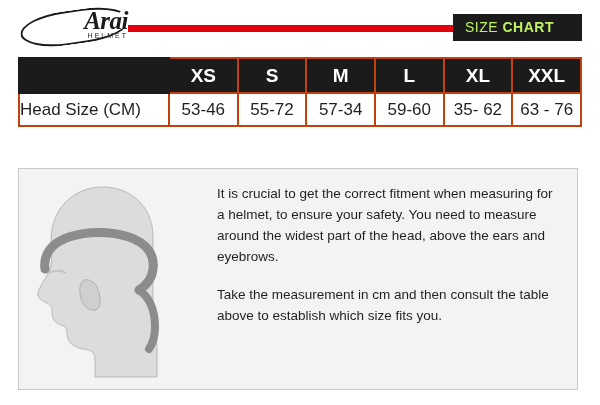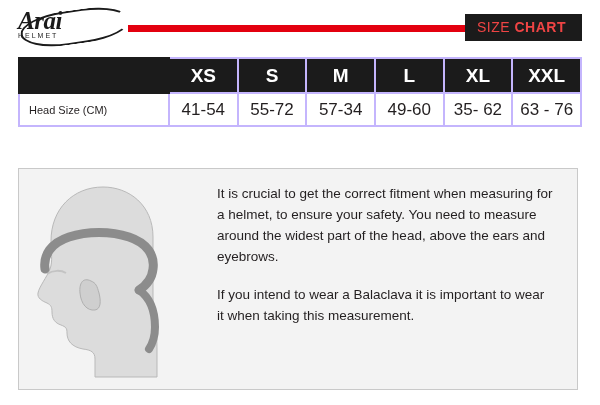--- a/index.html
+++ b/index.html
@@ -27,21 +27,21 @@
     top: 0;
     width: 600px;
     height: 52px;
   }
   .brand {
     position: absolute;
     left: 18px;
     top: 8px;
     width: 110px;
     height: 40px;
-    text-align: left;
+    text-align: right;
   }
   .brand-name {
     font-family: "Liberation Serif", serif;
     font-style: italic;
     font-weight: bold;
     font-size: 25px;
     letter-spacing: -0.5px;
     line-height: 26px;
     color: #1b1b1b;
   }
@@ -70,42 +70,42 @@
     top: 25px;
     width: 352px;
     height: 7px;
     background: #e3000f;
   }
   .size-chart-tag {
     position: absolute;
     right: 18px;
     top: 14px;
     background: #1b1b1b;
-    color: #ef4444;
-    padding: 5px 16px 6px 12px;
+    color: #bef264;
+    padding: 5px 28px 6px 12px;
     font-size: 14px;
     letter-spacing: 0.5px;
   }
   .size-chart-tag .thin { font-weight: normal; }
   .size-chart-tag .bold { font-weight: bold; }
 
   
   .table-wrap {
     position: absolute;
     left: 18px;
     top: 57px;
     width: 564px;
   }
   table.size-table {
     border-collapse: collapse;
     width: 564px;
     table-layout: fixed;
   }
   table.size-table td, table.size-table th {
-    border: 2px solid #c4b5fd;
+    border: 2px solid #c2410c;
     text-align: center;
     font-size: 17px;
     font-weight: normal;
     height: 31px;
     padding: 0;
     color: #231f20;
     background: #ffffff;
   }
   table.size-table thead th {
     background: #1b1b1b;
@@ -113,22 +113,21 @@
     font-size: 19px;
     font-weight: bold;
     height: 33px;
   }
   table.size-table thead th.corner {
     background: #1b1b1b;
     border-color: #1b1b1b;
   }
   table.size-table tbody td.rowlabel {
     text-align: left;
-    padding-left: 9px;
-    font-size: 11px;
+    font-size: 17px;
   }
 
   
   .info-panel {
     position: absolute;
     left: 18px;
     top: 168px;
     width: 560px;
     height: 222px;
     border: 1px solid #c9c9c9;
@@ -181,24 +180,24 @@
           <th>S</th>
           <th>M</th>
           <th>L</th>
           <th>XL</th>
           <th>XXL</th>
         </tr>
       </thead>
       <tbody>
         <tr>
           <td class="rowlabel">Head Size (CM)</td>
-          <td>41-54</td>
+          <td>53-46</td>
           <td>55-72</td>
           <td>57-34</td>
-          <td>49-60</td>
+          <td>59-60</td>
           <td>35- 62</td>
           <td>63 - 76</td>
         </tr>
       </tbody>
     </table>
   </div>
 
   <div class="info-panel">
 
     <svg class="head-art" viewBox="0 0 190 210">
@@ -228,17 +227,17 @@
                C18 78 26 66 44 60
                C62 54 86 54 104 60
                C122 66 130 78 128 92
                C127 101 122 108 114 113" fill="none" stroke="#8c8c8c" stroke-width="9" stroke-linecap="round"></path>
 
       <path d="M114 113 C124 120 130 132 130 150 C130 160 128 166 124 172" fill="none" stroke="#8c8c8c" stroke-width="8" stroke-linecap="round"></path>
     </svg>
 
     <div class="info-text">
       <p>It is crucial to get the correct fitment when measuring for a helmet, to ensure your safety. You need to measure around the widest part of the head, above the ears and eyebrows.</p>
-      <p>If you intend to wear a Balaclava it is important to wear it when taking this measurement.</p>
+      <p>Take the measurement in cm and then consult the table above to establish which size fits you.</p>
     </div>
   </div>
 
 </div>
 
 </body></html>

